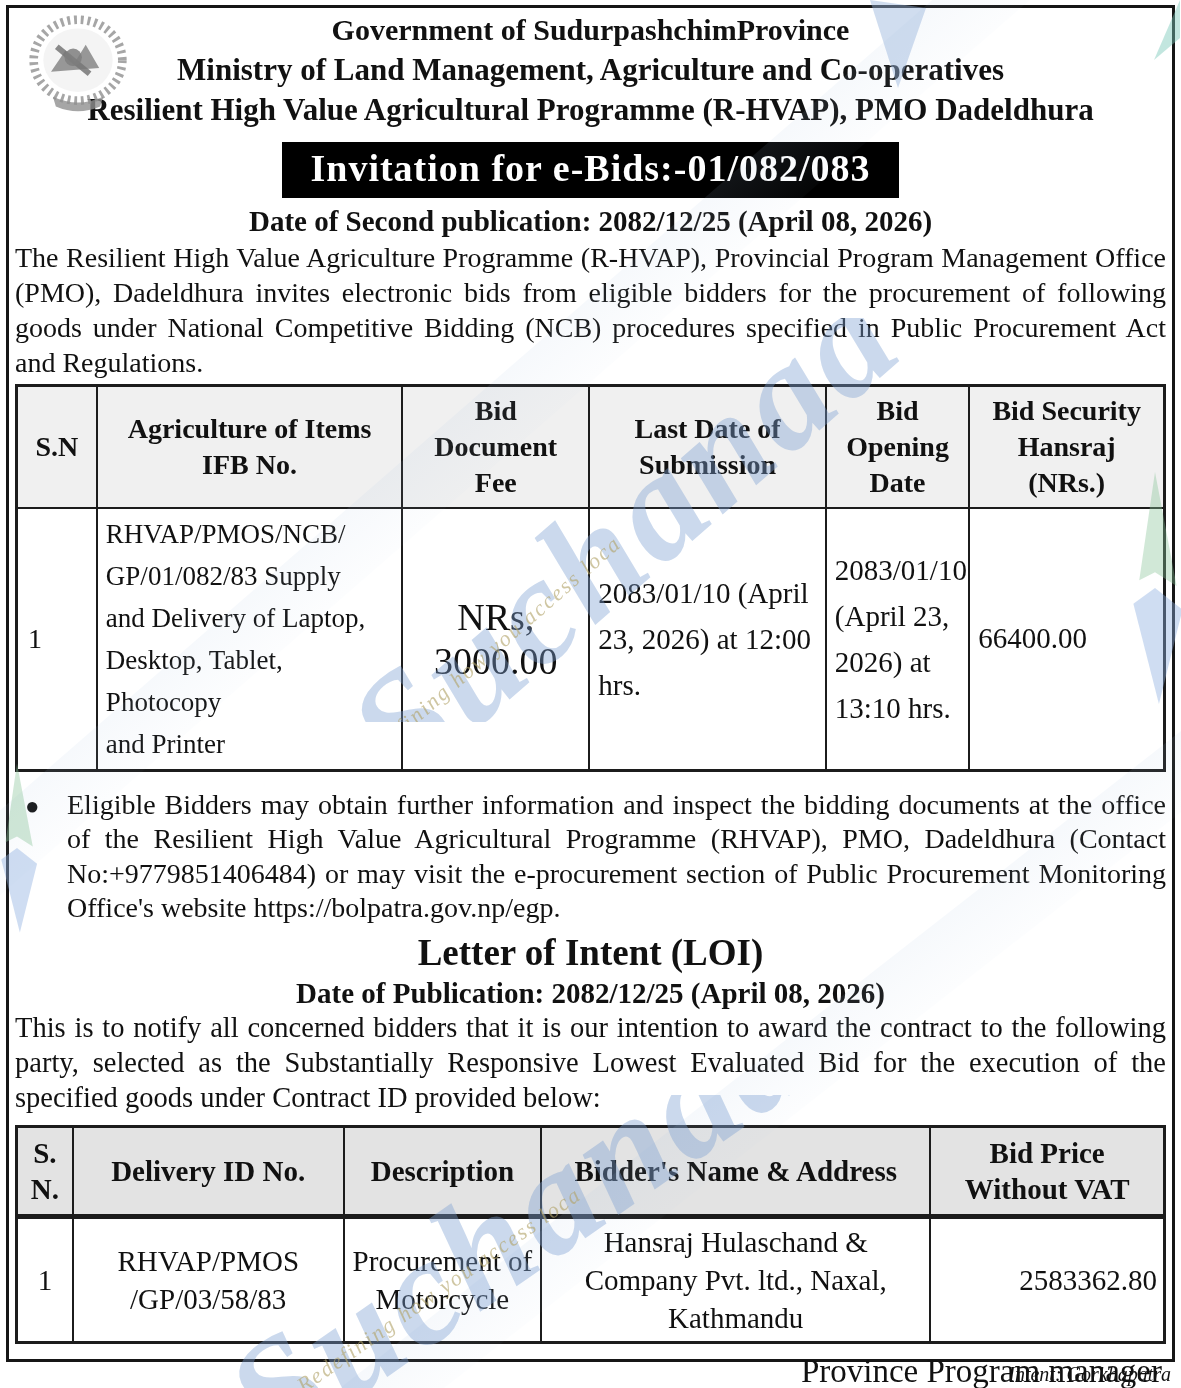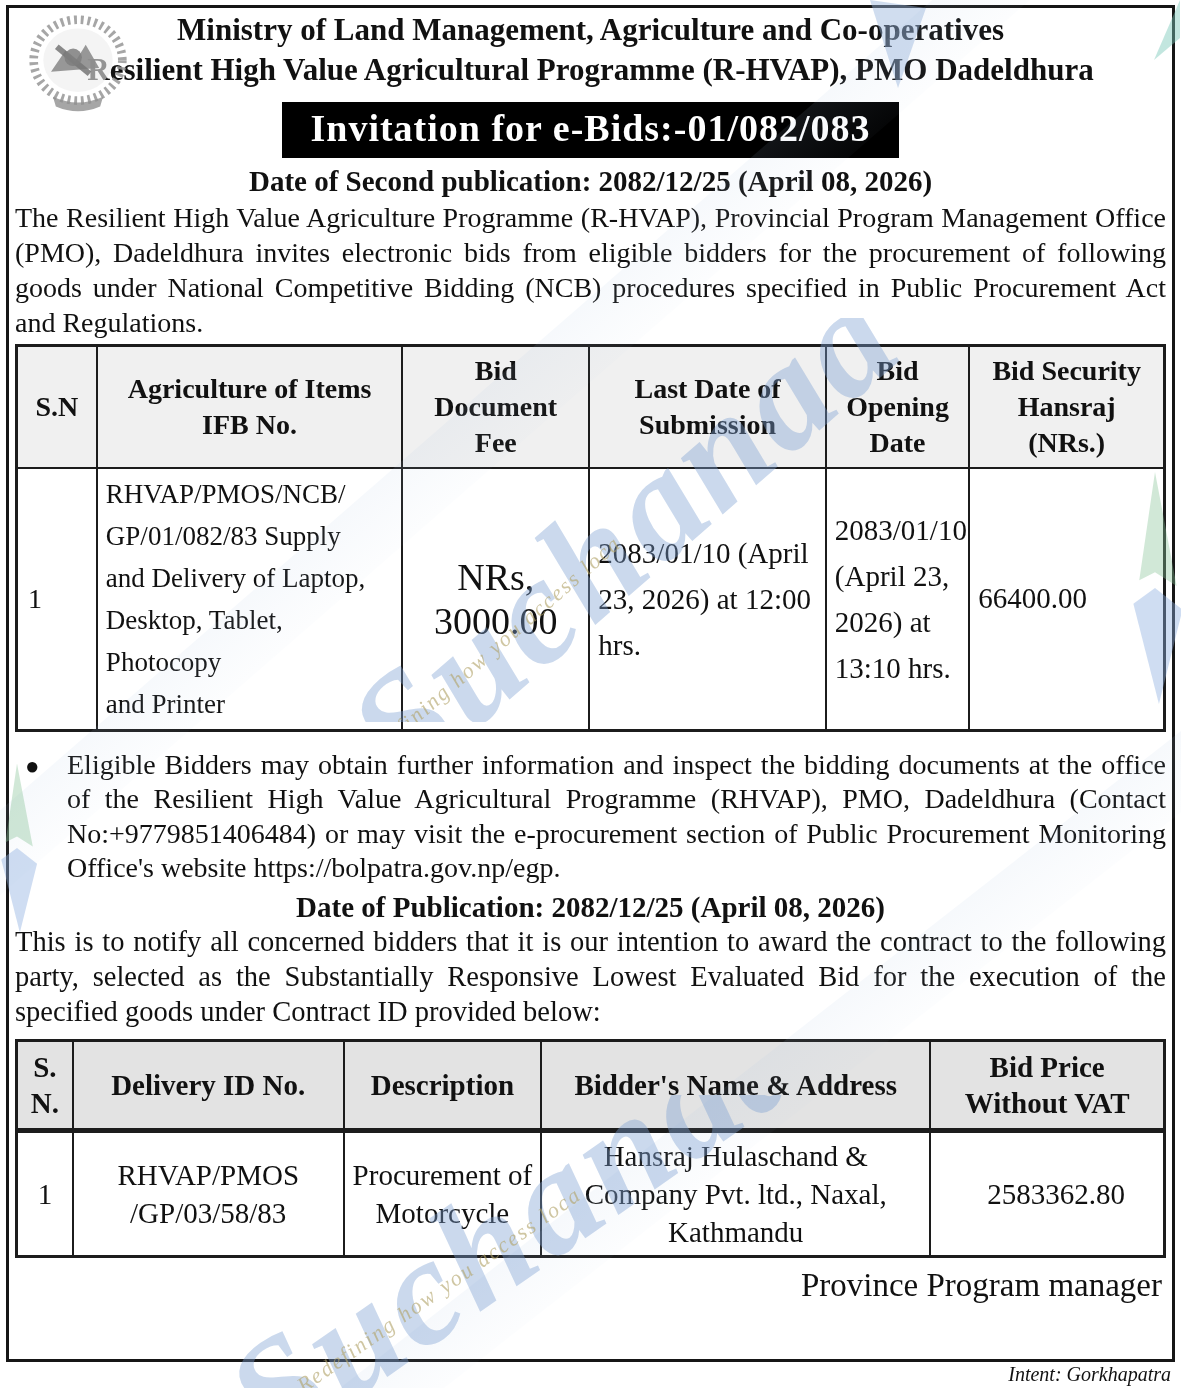--- a/index.html
+++ b/index.html
@@ -38,21 +38,21 @@
   .t1 th{font-size:28px;line-height:36px;height:122px;background:#f0f0f0;padding:2px 4px;}
   .t1 td{font-size:27px;vertical-align:middle;padding:4px 8px;height:216px;}
   .t1 td.c-desc{line-height:42px;text-align:left;}
   .t1 td.c-sn{text-align:left;padding-left:10px;font-size:28px;}
   .t1 td.c-fee{font-size:38px;text-align:center;}
   .t1 td.c-last{font-size:29px;line-height:46px;text-align:left;}
   .t1 td.c-open{font-size:29px;line-height:46px;text-align:left;}
   .t1 td.c-sec{font-size:29px;text-align:left;}
   .t2 th{font-size:29px;line-height:36px;height:90px;background:#e3e3e3;padding:2px 6px;border-bottom:5px solid #1c1c1c;}
   .t2 td{font-size:29px;line-height:38px;vertical-align:middle;text-align:center;height:120px;padding:4px 6px;}
-  .t2 td.c-price{text-align:center;padding-left:24px;}
+  .t2 td.c-price{text-align:right;padding-left:24px;}
   
   .bullet{display:grid;grid-template-columns:52px 1fr;margin:16px 0 4px 0;}
   .bullet .marker{font-size:24px;line-height:36px;padding-left:10px;}
   .bullet .btext{font-size:28px;line-height:34.5px;text-align:justify;}
   
   .loi-title{text-align:center;font-weight:bold;font-size:37px;line-height:46px;margin-top:2px;}
   .loi-date{text-align:center;font-weight:bold;font-size:29px;line-height:34px;}
   .loi-para{font-size:28.5px;line-height:35px;text-align:justify;}
   
   .signature{text-align:right;font-weight:normal;font-size:33px;line-height:38px;margin:8px 4px 16px 0;}
@@ -92,20 +92,21 @@
 
   <div class="hdr">
     <svg class="emblem" viewBox="0 0 120 110" xmlns="http://www.w3.org/2000/svg">
       <ellipse cx="60" cy="50" rx="46" ry="42" fill="none" stroke="#969696" stroke-width="9" stroke-dasharray="3 4" opacity="0.85"></ellipse>
       <ellipse cx="60" cy="50" rx="36" ry="33" fill="#ececec" opacity="0.6"></ellipse>
       <path d="M32 62 L47 40 L57 52 L68 34 L82 58 Z" fill="#8d8d8d" opacity="0.9"></path>
       <path d="M38 36 L72 64" stroke="#777777" stroke-width="6" opacity="0.85"></path>
       <circle cx="55" cy="47" r="9" fill="#7e7e7e" opacity="0.85"></circle>
       <path d="M34 88 Q60 100 86 88 L83 98 Q60 108 37 98 Z" fill="#909090" opacity="0.8"></path>
     </svg>
+    <div class="h-line l1">Government of SudurpashchimProvince</div>
     <div class="h-line l2">Ministry of Land Management, Agriculture and Co-operatives</div>
     <div class="h-line l3">Resilient High Value Agricultural Programme (R-HVAP), PMO Dadeldhura</div>
     <div class="banner">Invitation for e-Bids:-01/082/083</div>
     <div class="pubdate">Date of Second publication: 2082/12/25 (April 08, 2026)</div>
   </div>
 
   <div class="para">The Resilient High Value Agriculture Programme (R-HVAP), Provincial Program Management Office (PMO), Dadeldhura invites electronic bids from eligible bidders for the procurement of following goods under National Competitive Bidding (NCB) procedures specified in Public Procurement Act and Regulations.</div>
 
   <table class="t1">
     <colgroup>
@@ -153,20 +154,21 @@
         <td class="c-sec">66400.00</td>
       </tr>
     </tbody>
   </table>
 
   <div class="bullet">
     <div class="marker">●</div>
     <div class="btext">Eligible Bidders may obtain further information and inspect the bidding documents at the office of the Resilient High Value Agricultural Programme (RHVAP), PMO, Dadeldhura (Contact No:+9779851406484) or may visit the e-procurement section of Public Procurement Monitoring Office's website https://bolpatra.gov.np/egp.</div>
   </div>
 
+  <div class="loi-title">Letter of Intent (LOI)</div>
   <div class="loi-date">Date of Publication: 2082/12/25 (April 08, 2026)</div>
   <div class="loi-para">This is to notify all concerned bidders that it is our intention to award the contract to the following party, selected as the Substantially Responsive Lowest Evaluated Bid for the execution of the specified goods under Contract ID provided below:</div>
 
   <table class="t2">
     <colgroup>
       <col style="width:4.9%">
         <col style="width:23.6%">
         <col style="width:17.2%">
       <col style="width:33.9%">
         <col style="width:20.4%">

